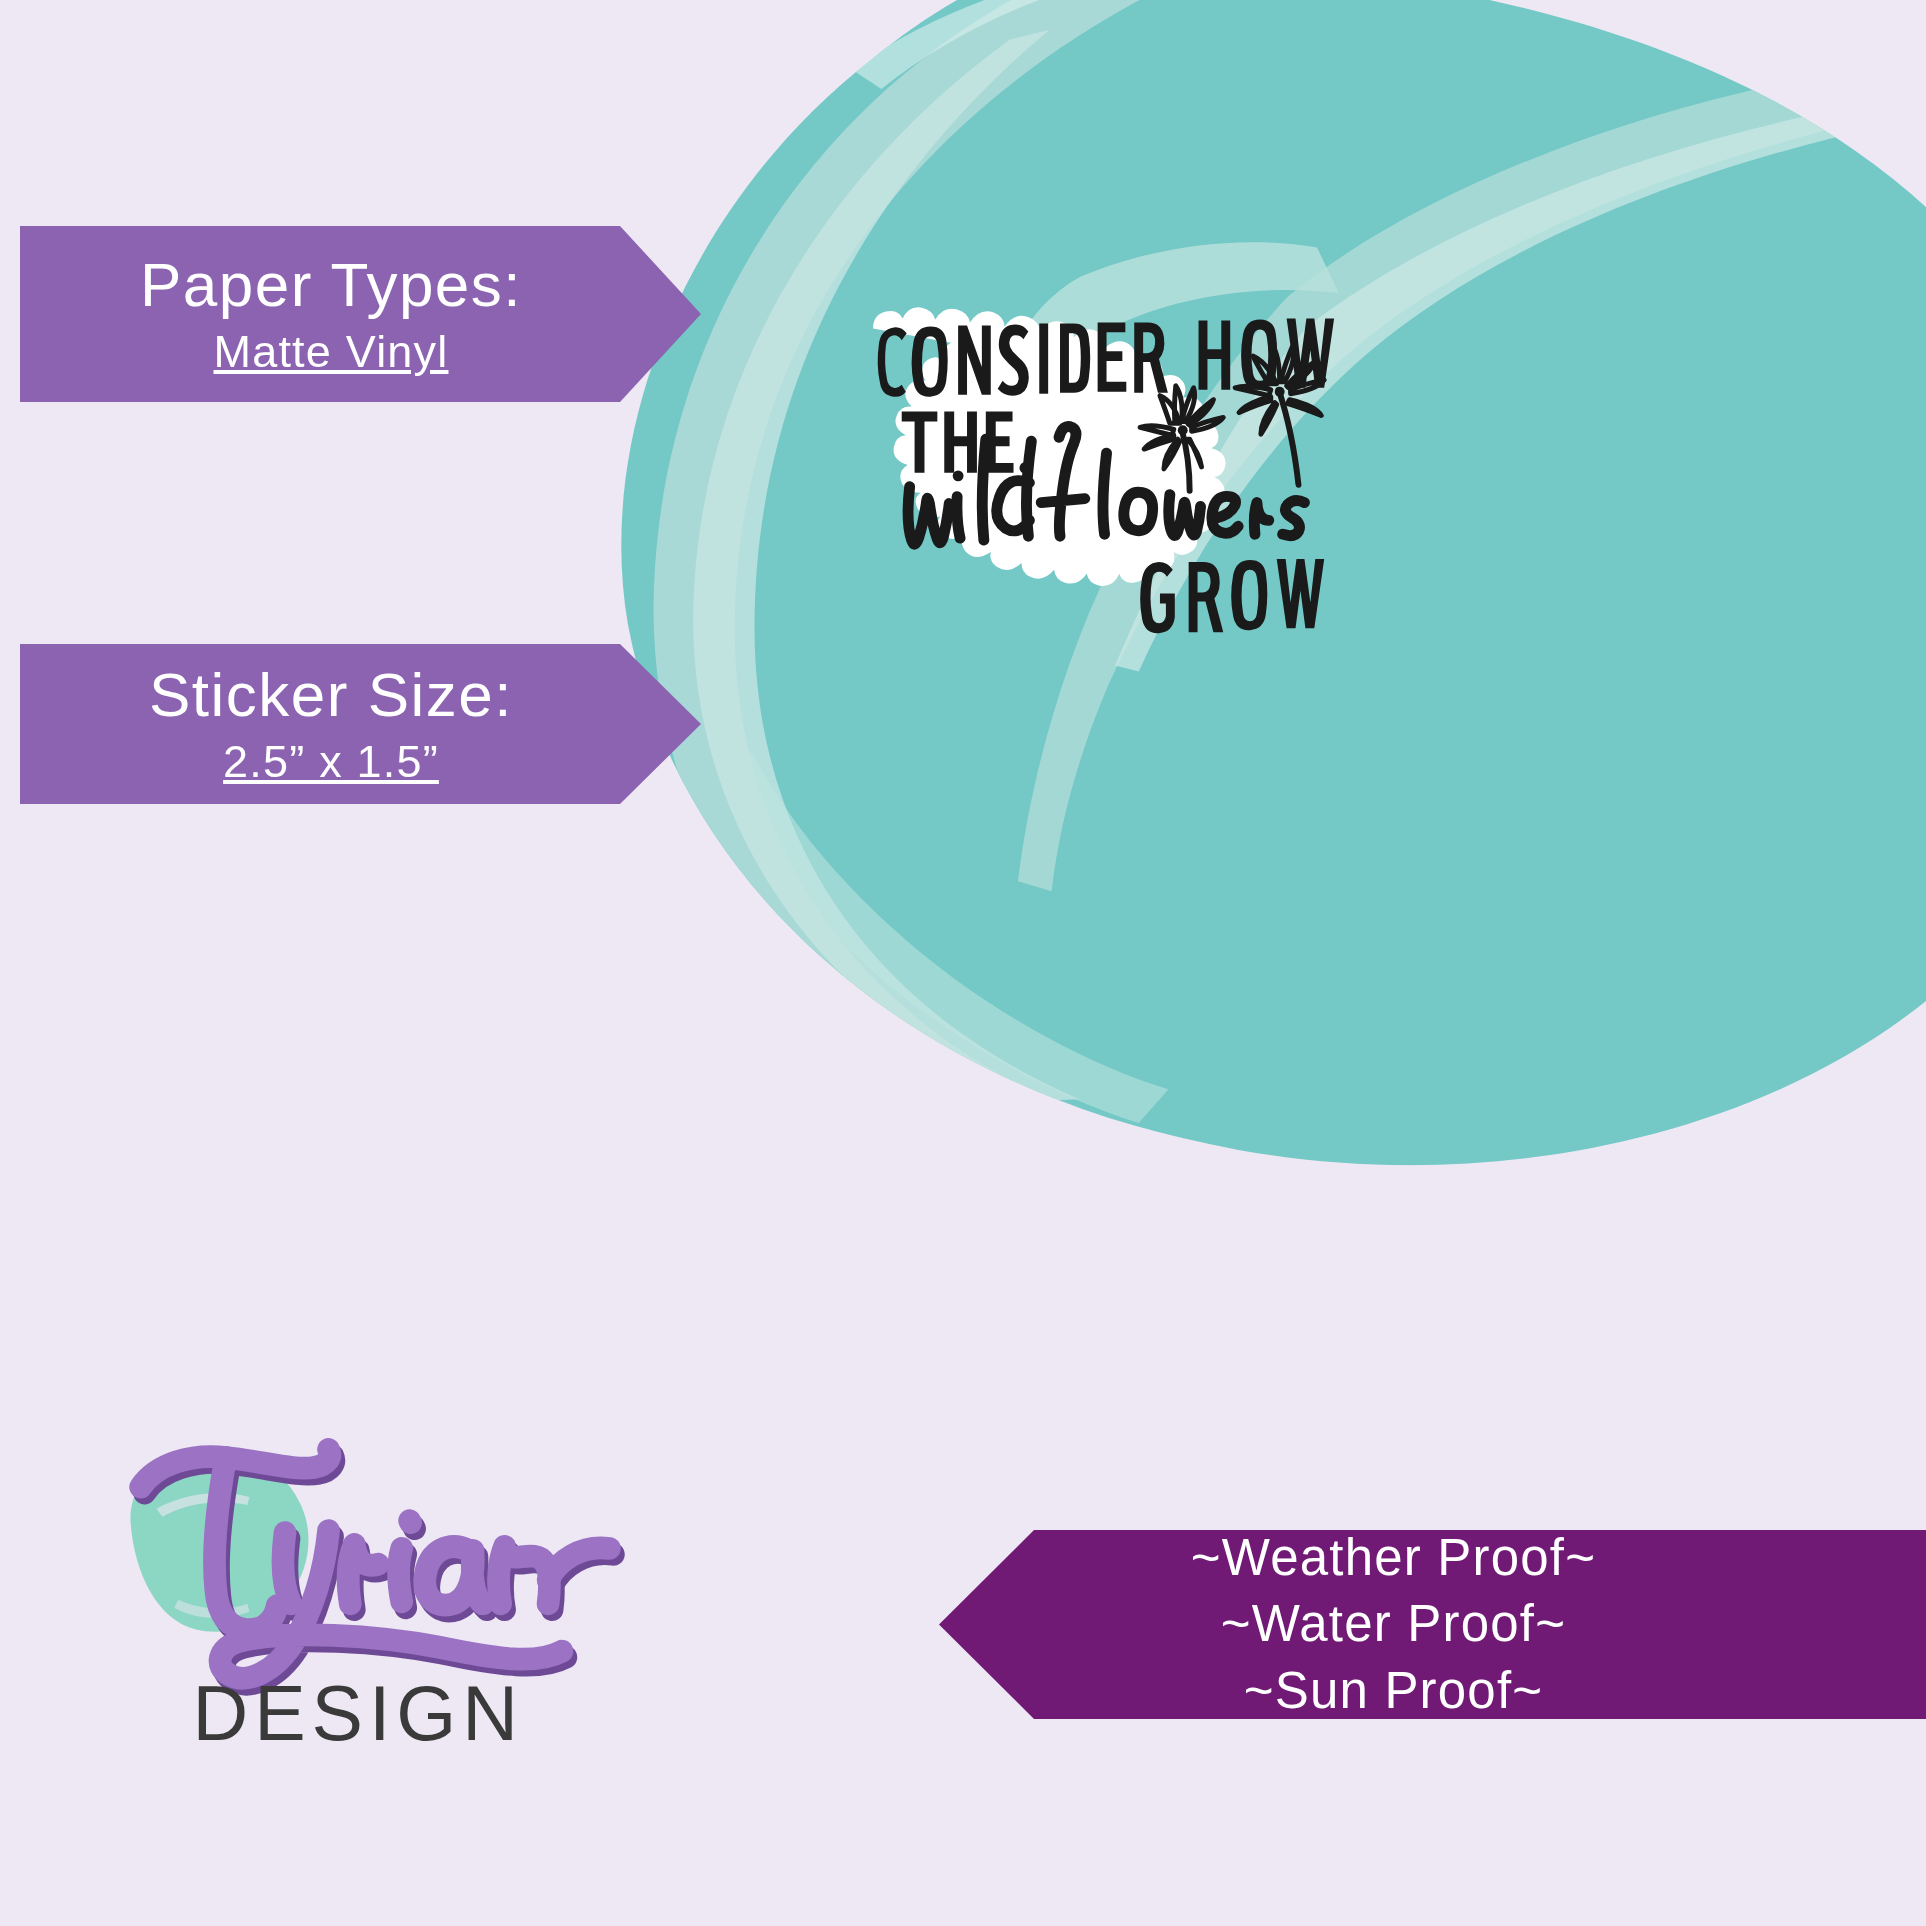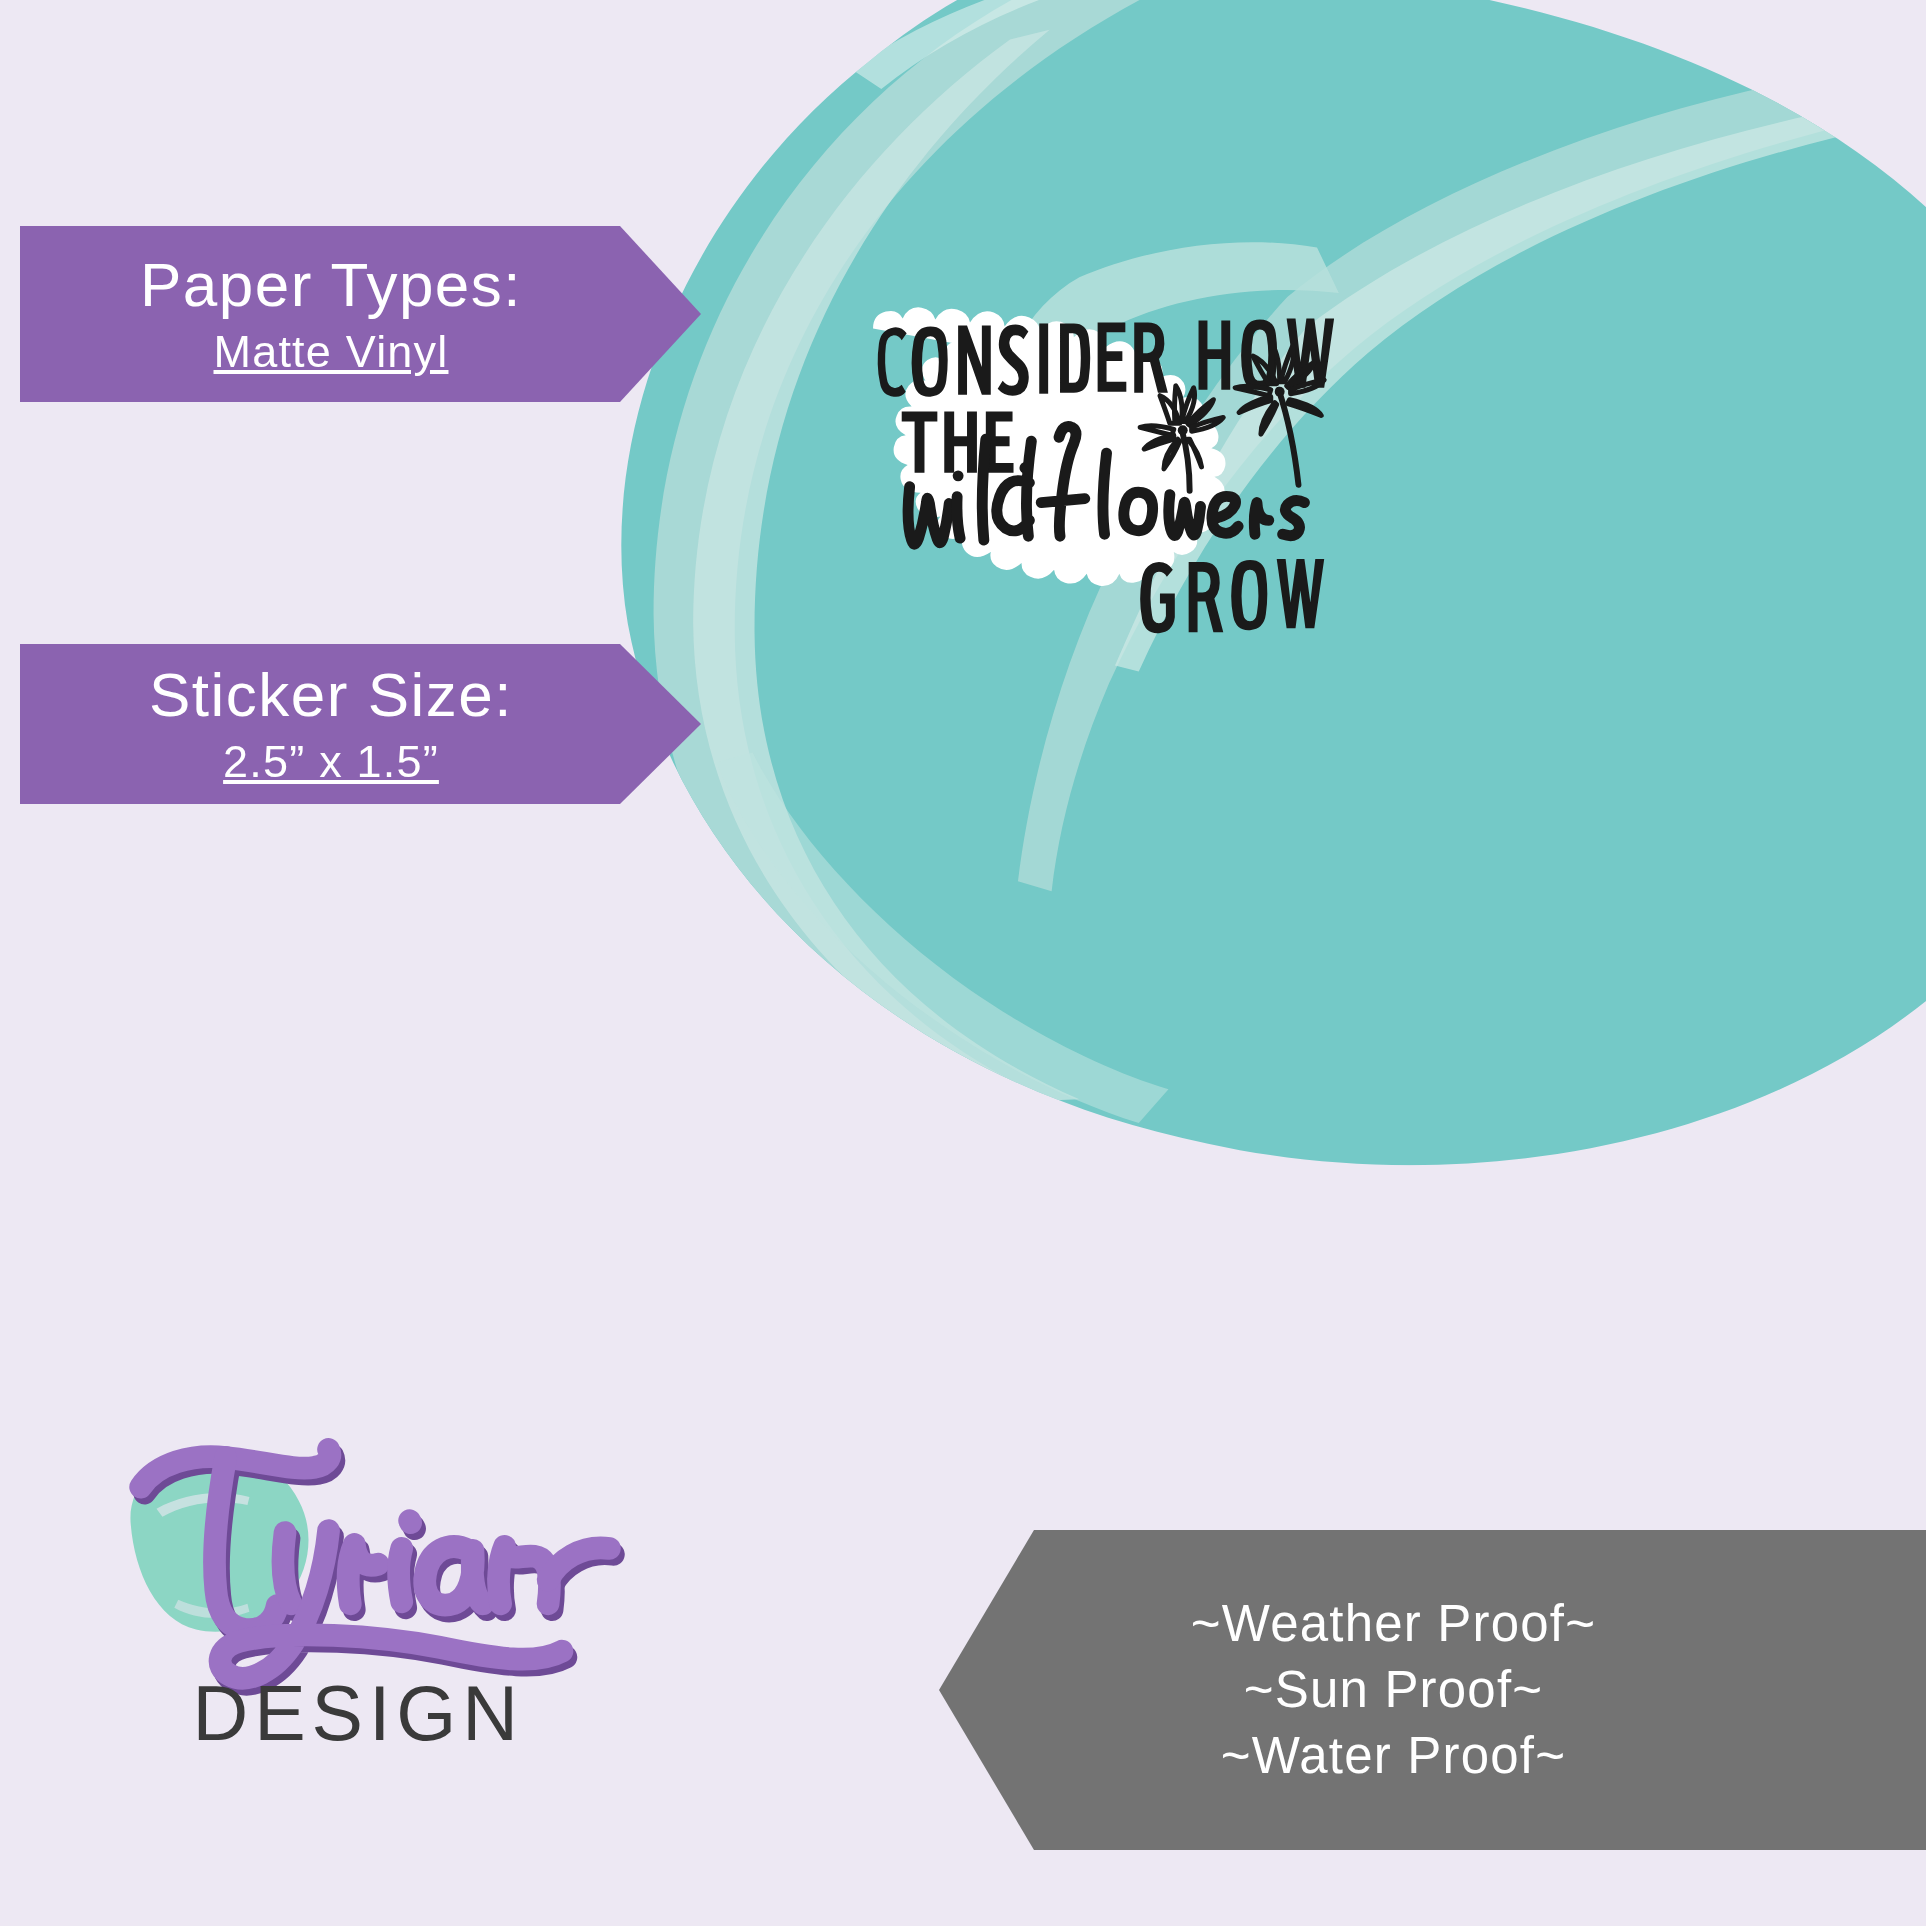--- a/index.html
+++ b/index.html
@@ -74,22 +74,22 @@
     height: 160px;
     padding-right: 59px;
   }
 
   
   #banner-proofs {
     position: absolute;
     left: 939px;
     top: 1530px;
     width: 988px;
-    height: 320px;
-    background: #737373;
+    height: 189px;
+    background: #701a75;
     color: #FFFFFF;
     box-sizing: border-box;
     display: flex;
     flex-direction: column;
     align-items: center;
     justify-content: center;
     text-align: center;
     padding-left: 99px;
     padding-right: 178px;
     
@@ -410,18 +410,18 @@
           <path d="M 452 176 C 462 156, 486 140, 514 144"></path>
         </g>
       </g>
 
       <text x="260" y="338" text-anchor="middle" font-family="Liberation Sans, sans-serif" font-size="78" font-weight="400" letter-spacing="6" fill="#3A3A3A">DESIGN</text>
     </svg>
   </div>
 
   <div id="banner-proofs">
     <div class="proof-line">~Weather Proof~</div>
+    <div class="proof-line">~Water Proof~</div>
     <div class="proof-line">~Sun Proof~</div>
-    <div class="proof-line">~Water Proof~</div>
   </div>
 
 </div>
 
 
 </body></html>

